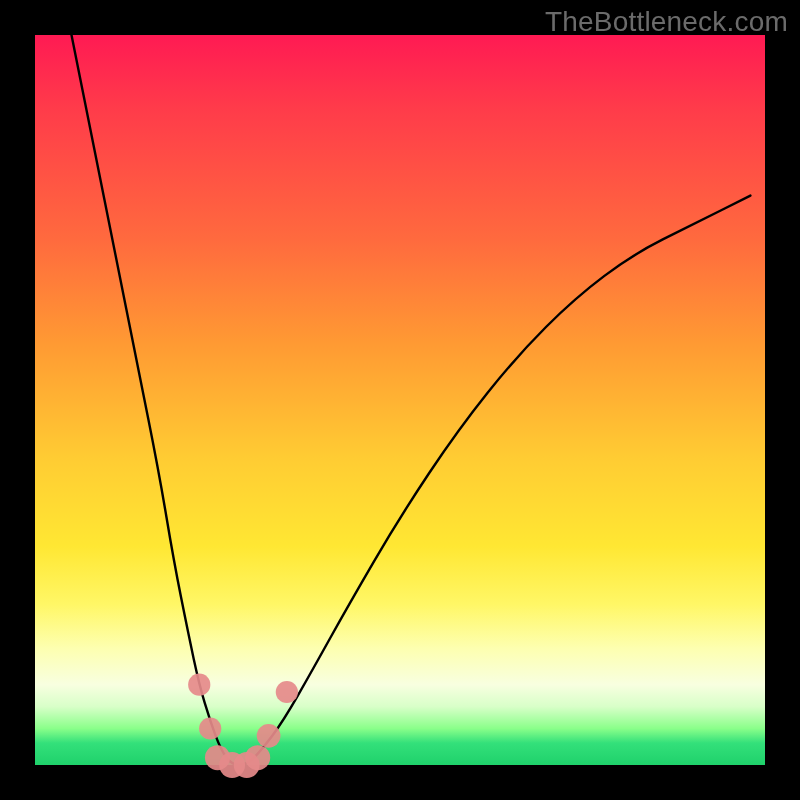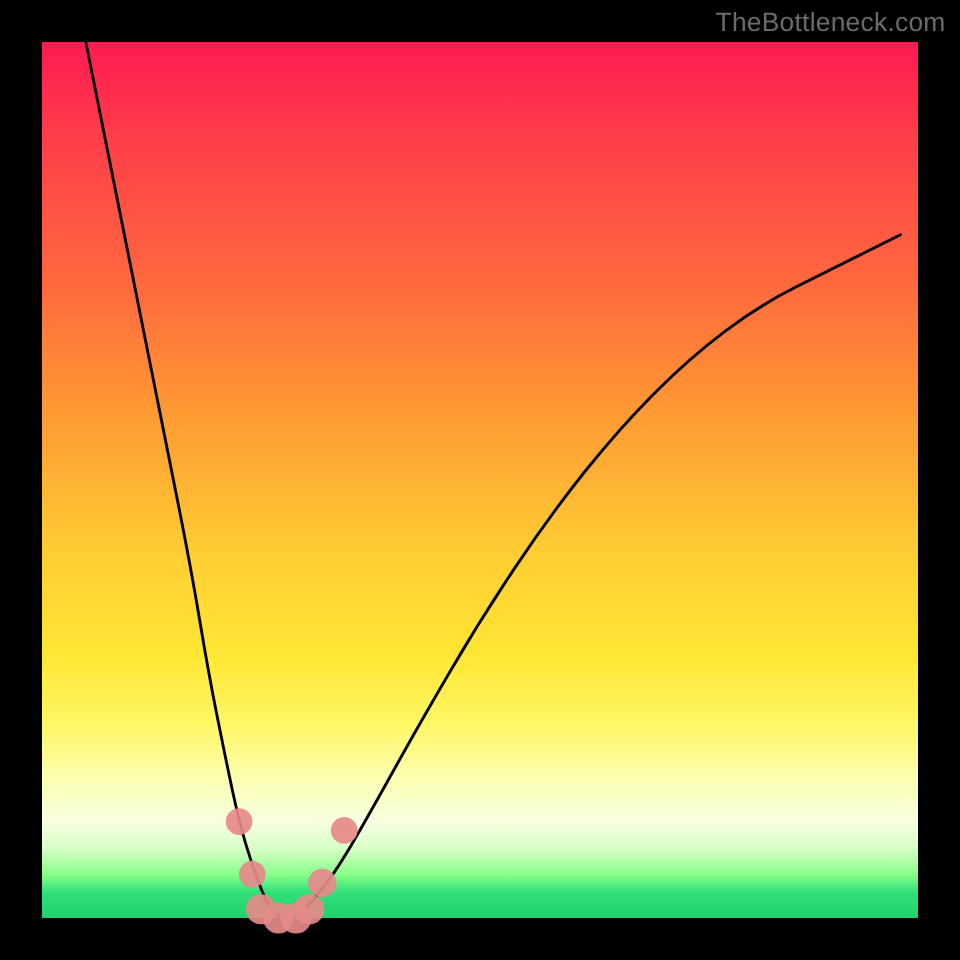--- a/index.html
+++ b/index.html
@@ -41,21 +41,21 @@
       #8aff8a 95%,
       #33e07a 97%,
       #1fd16b 100%
     );
   }
   .watermark {
     position: absolute;
     top: 6px;
     right: 12px;
     color: #6b6b6b;
-    font-size: 22px;
+    font-size: 28px;
     letter-spacing: 0.2px;
     user-select: none;
   }
   svg.curve {
     position: absolute;
     left: 0;
     top: 0;
     width: 730px;
     height: 730px;
     overflow: visible;

